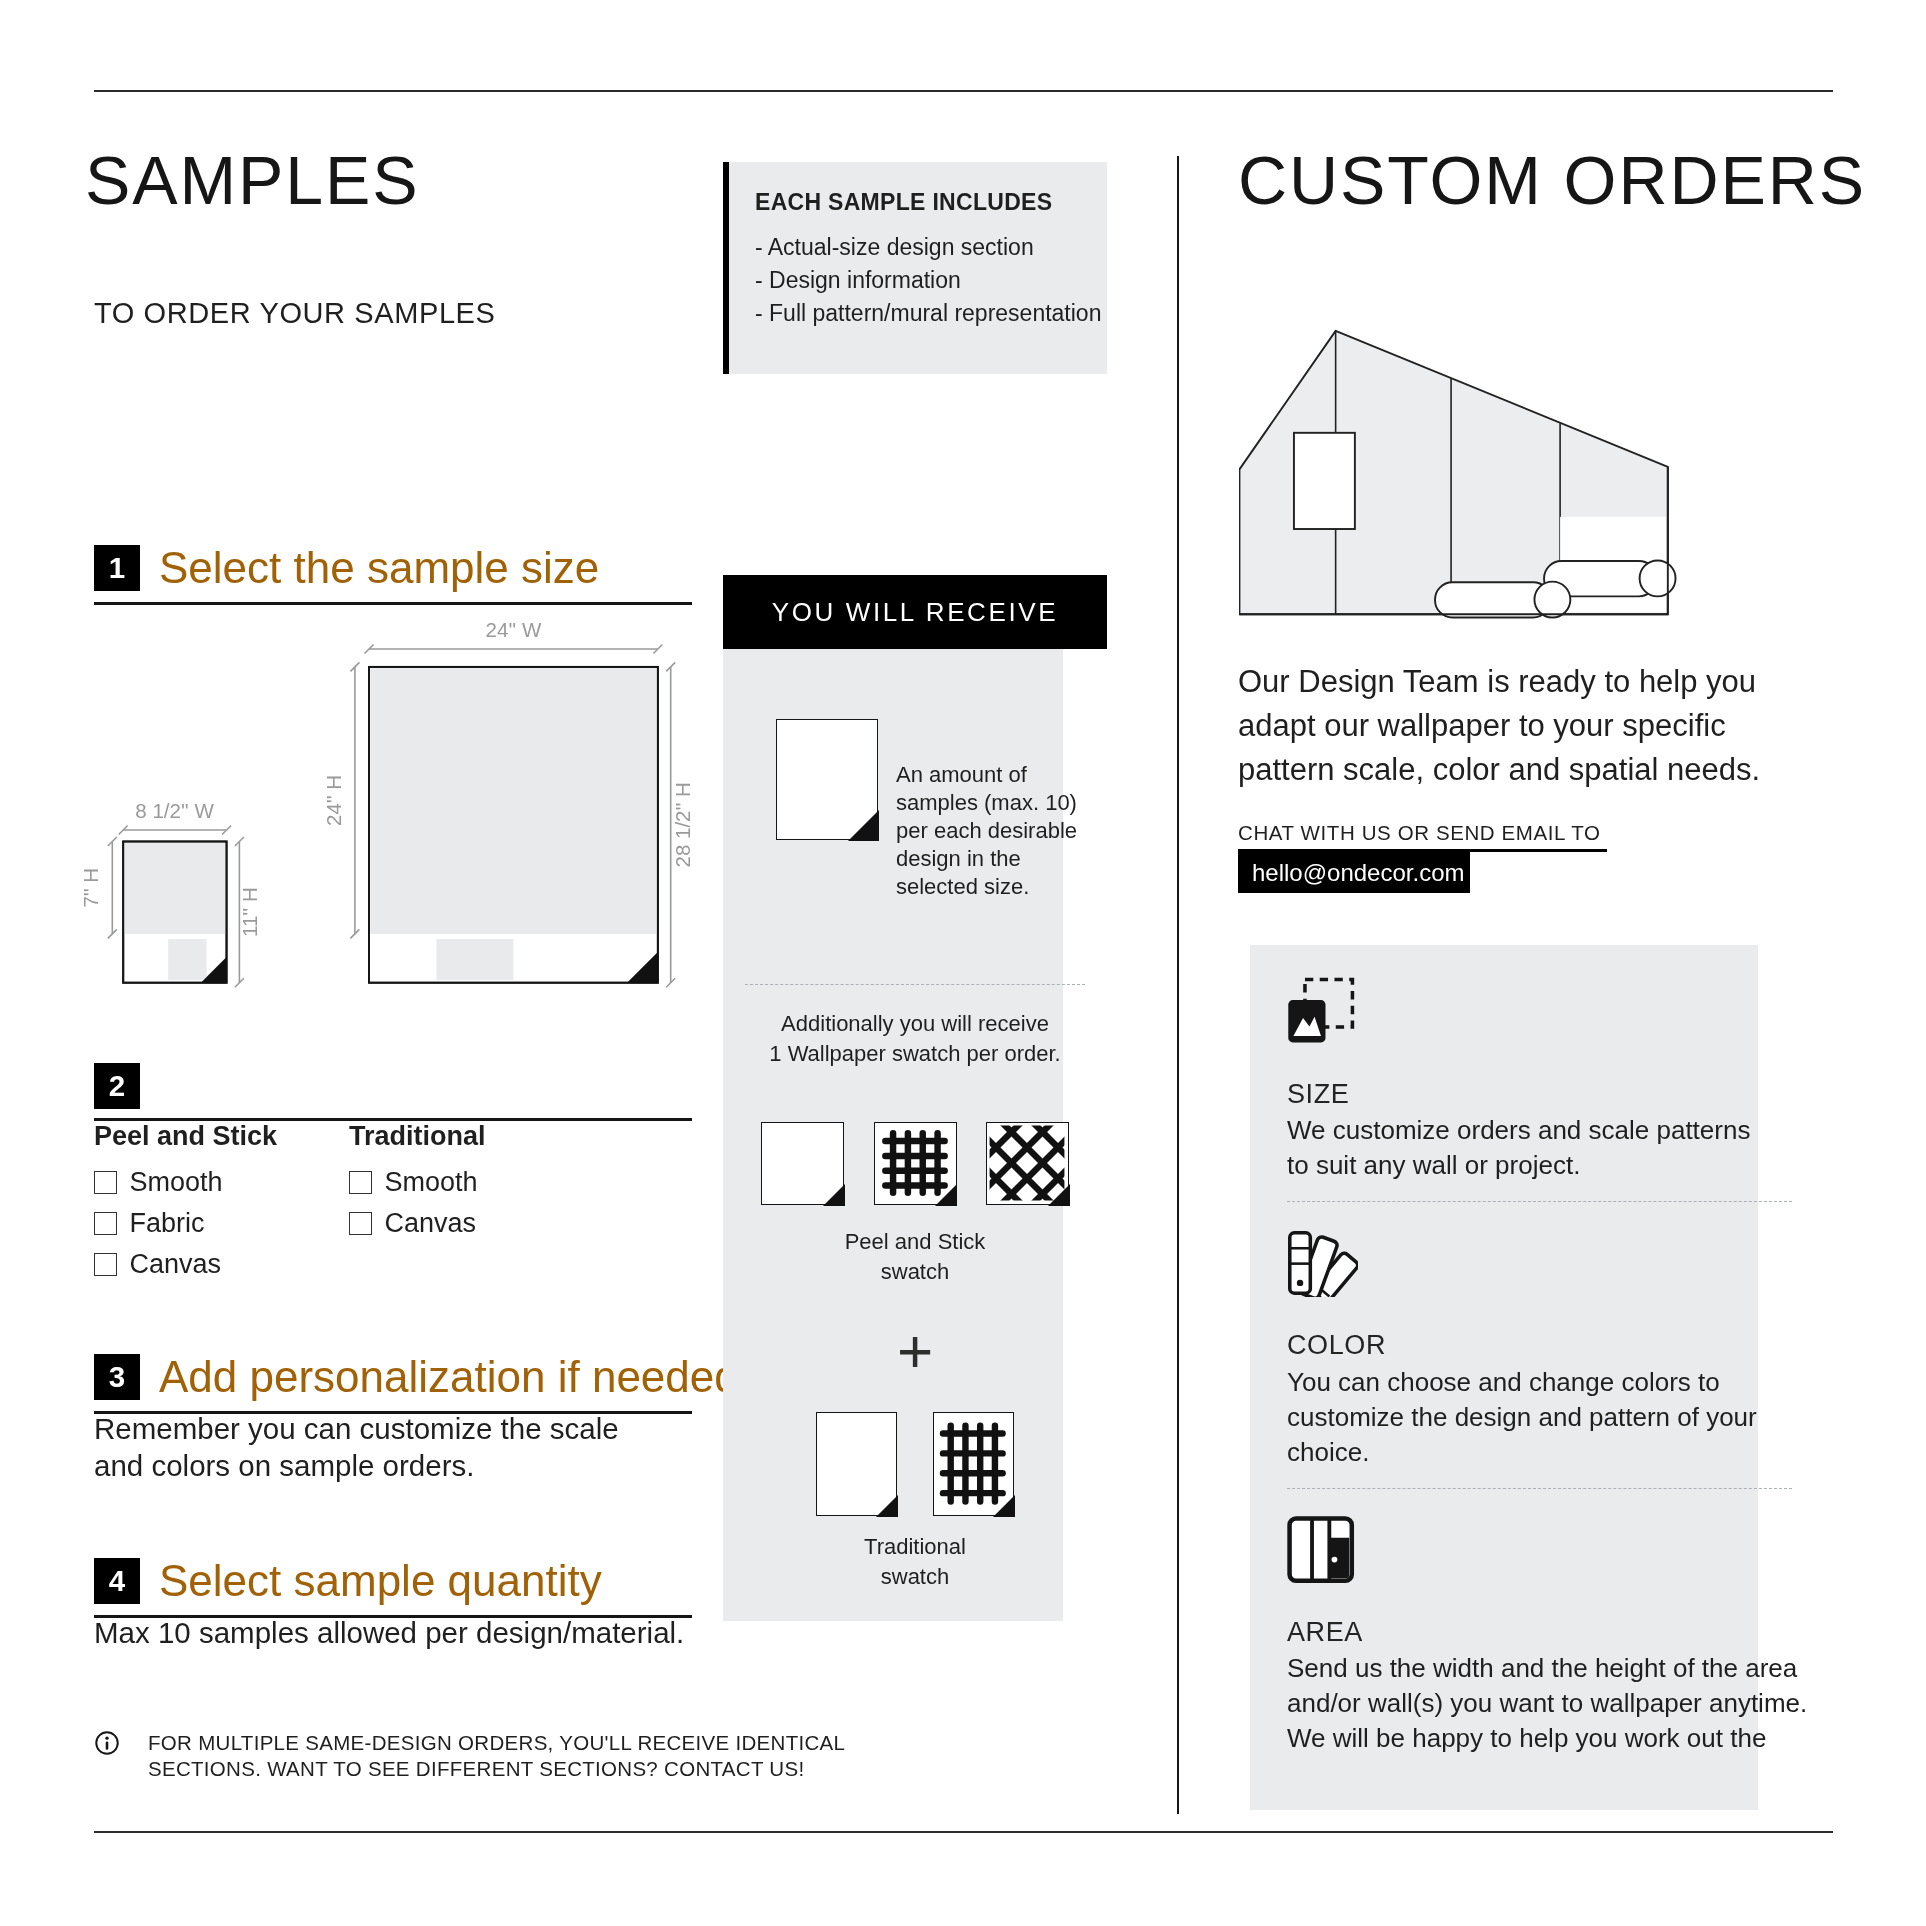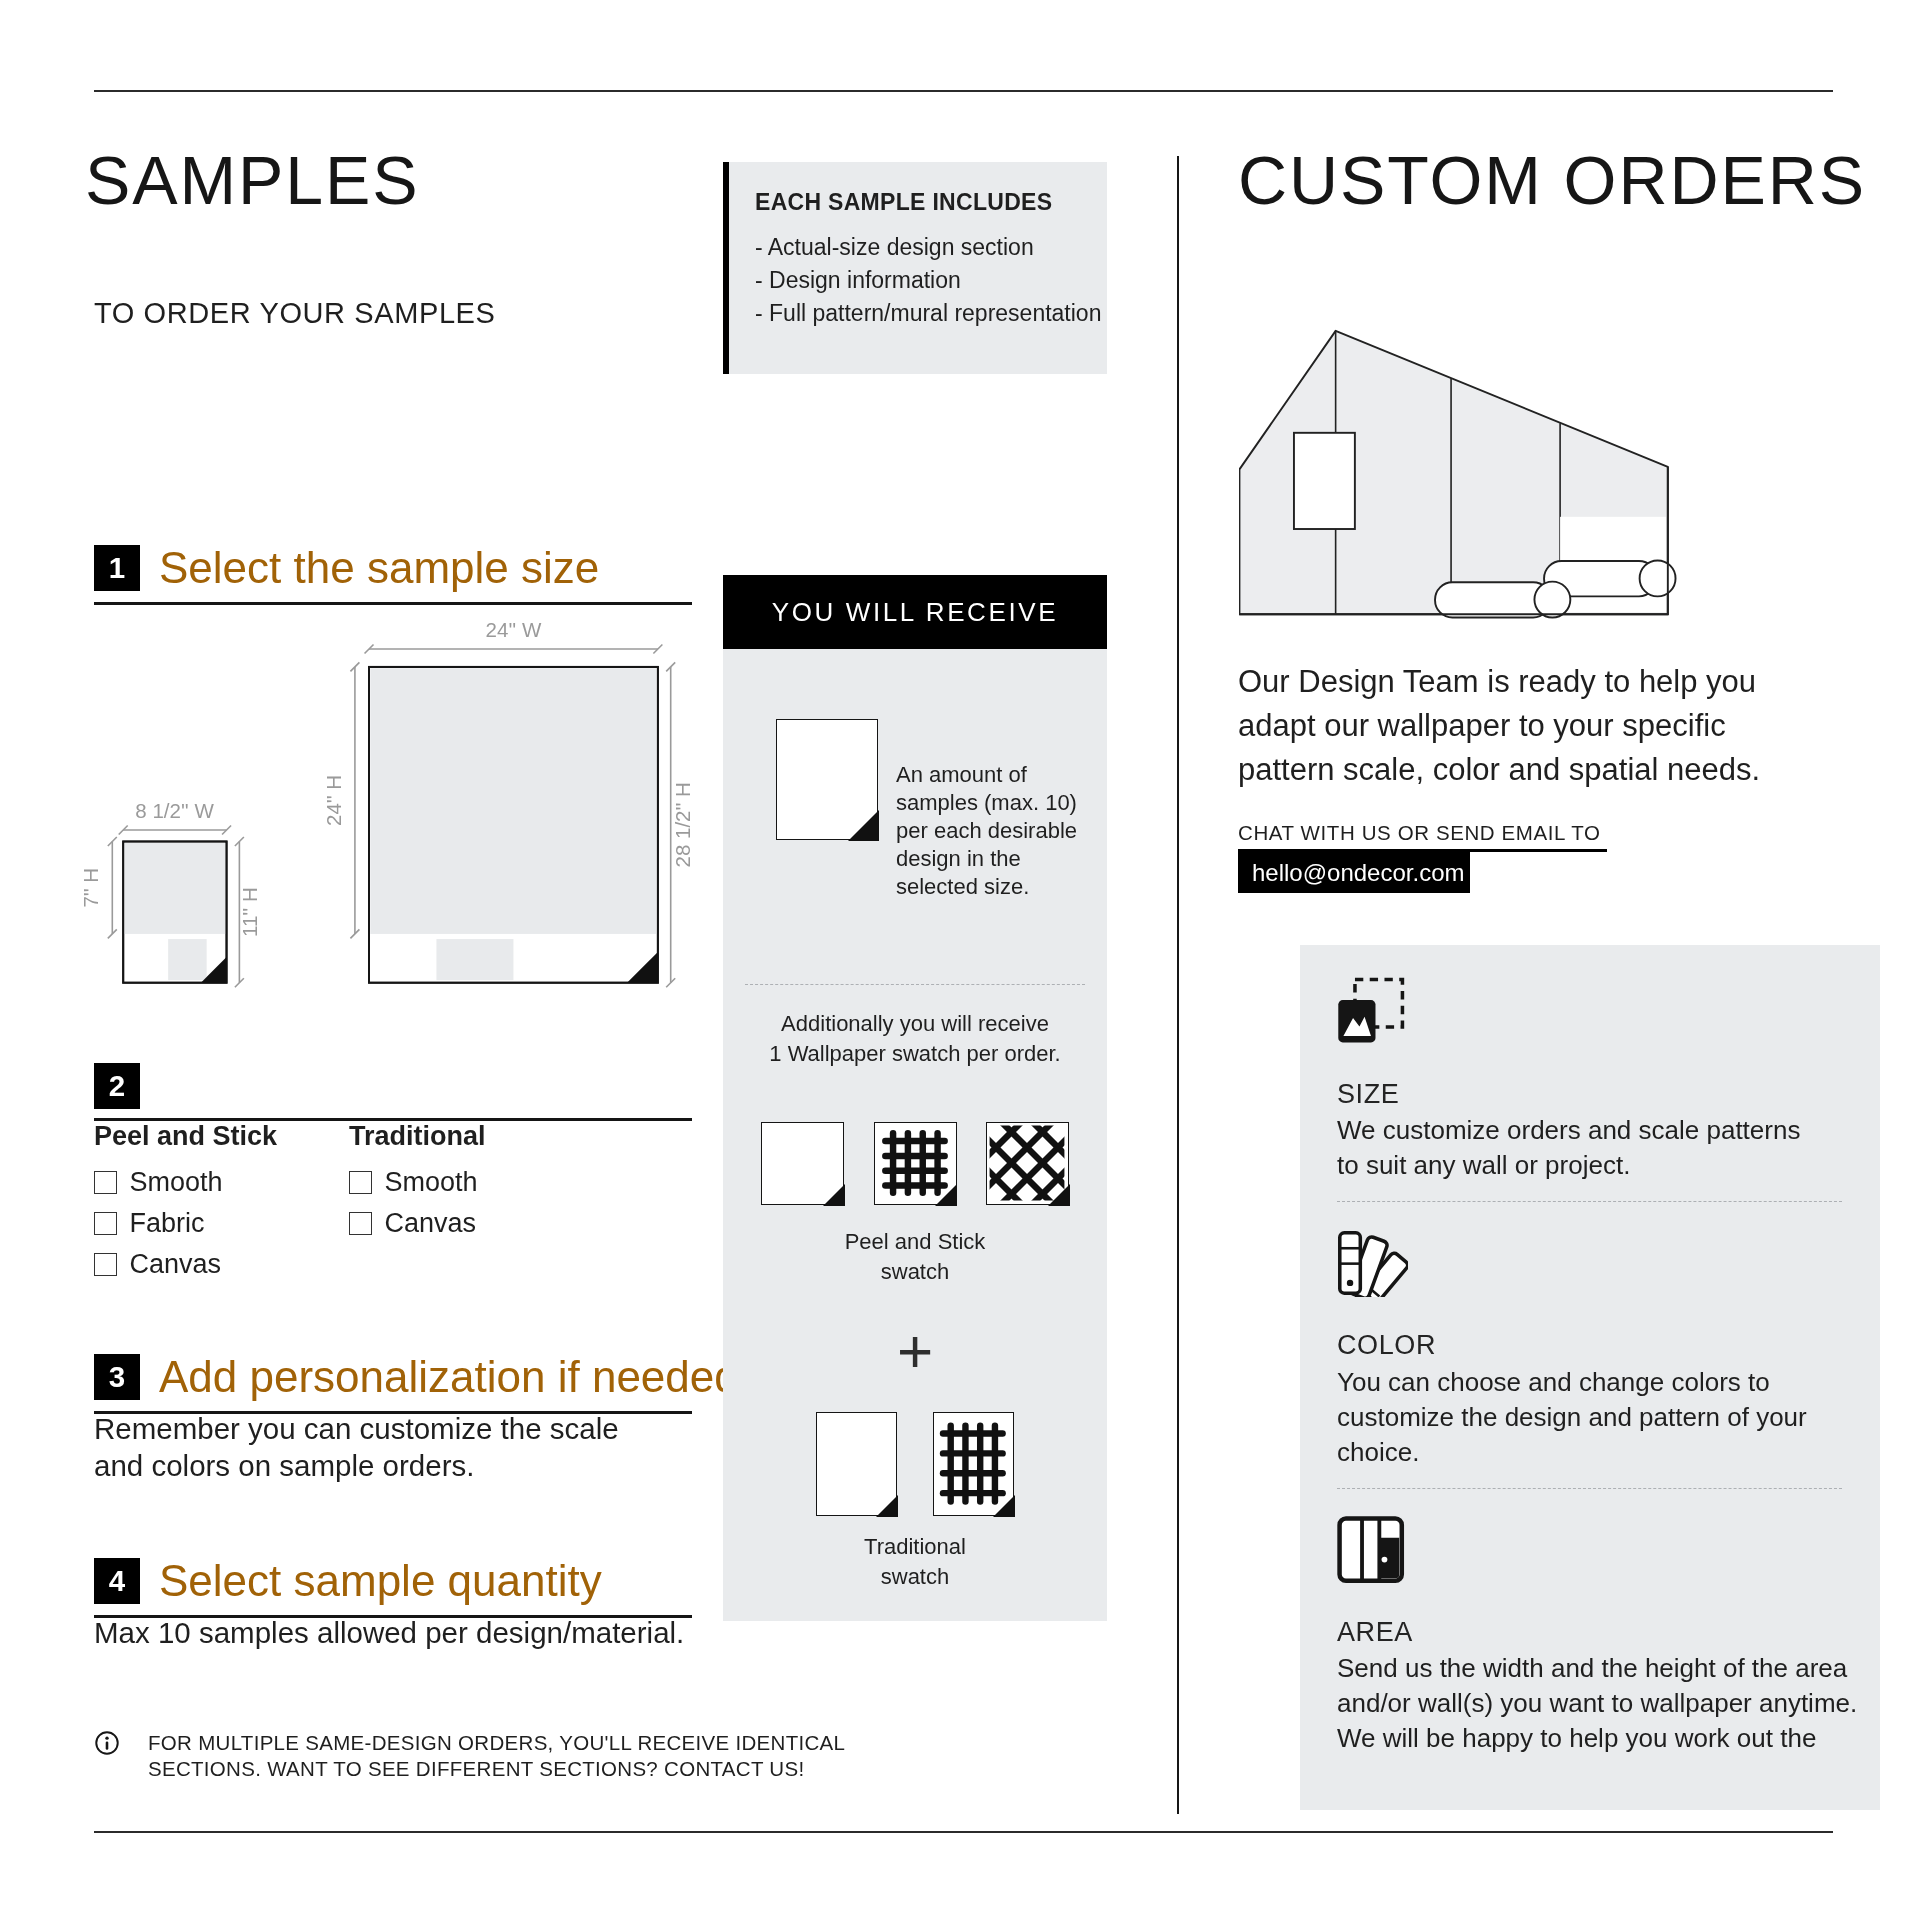--- a/index.html
+++ b/index.html
@@ -28,21 +28,21 @@
   .includes-box{position:absolute;left:723px;top:162px;width:384px;height:212px;
                 background:#e9ebed;border-left:6.4px solid #000;box-sizing:border-box;padding:27px 23px 0 26px;}
   .includes-title{font-size:23px;font-weight:700;letter-spacing:0.3px;}
   .includes-items{margin-top:15.4px;}
   .includes-items div{font-size:23px;line-height:33px;padding-left:18px;text-indent:-18px;}
 
   
   .receive-bar{position:absolute;left:723px;top:575px;width:384px;height:74px;background:#000;
                color:#fff;display:flex;align-items:center;justify-content:center;
                font-size:26px;letter-spacing:2.6px;white-space:nowrap;}
-  .mid-panel{position:absolute;left:723px;top:649px;width:384px;height:972px;background:#e9ebed;}
+  .mid-panel{position:absolute;left:723px;top:649px;width:340px;height:972px;background:#e9ebed;}
   .page-icon{position:absolute;left:53px;top:70px;width:100px;height:119px;background:#fff;border:1.9px solid #151515;}
   .fold{position:absolute;right:-1.9px;bottom:-1.9px;width:0;height:0;border-bottom:31px solid #111;border-left:31px solid transparent;}
   .fold.sm{border-bottom-width:22px;border-left-width:22px;}
   .mid-body{position:absolute;left:173px;top:112px;width:193px;}
   .mid-body div{font-size:22px;line-height:28px;}
   .dash-div{border-top:1.3px dashed #adb0b4;}
   .mid-dash{position:absolute;left:22px;top:335px;width:340px;}
   .centered-lines{position:absolute;left:0;width:384px;text-align:center;}
   .centered-lines div{font-size:22px;line-height:29.5px;}
   .swatch-row{position:absolute;left:0;width:384px;display:flex;justify-content:center;gap:29.5px;}
@@ -50,21 +50,21 @@
   .swatch.sq{width:83px;height:83px;}
   .swatch.pt{width:81px;height:104px;}
   .plus-wrap{position:absolute;left:0;width:384px;display:flex;justify-content:center;}
 
   
   .intro div{font-size:31px;line-height:44px;font-weight:300;white-space:nowrap;}
   .chat-label{font-size:20.5px;letter-spacing:0.6px;white-space:nowrap;}
   .chat-bar{position:absolute;left:1238px;top:849px;width:369px;height:3.2px;background:#000;}
   .email-box{position:absolute;left:1238px;top:852px;width:232px;height:41px;background:#000;color:#fff;
              display:flex;align-items:center;padding-left:14px;box-sizing:border-box;font-size:24px;}
-  .right-panel{position:absolute;left:1300px;top:945px;width:580px;height:865px;background:#e9ebed;}
+  .right-panel{position:absolute;left:1250px;top:945px;width:508px;height:865px;background:#e9ebed;}
   .feat-name{position:absolute;left:37px;font-size:27px;letter-spacing:0.6px;color:#242424;}
   .feat-body{position:absolute;left:37px;}
   .feat-body div{font-size:26px;line-height:35px;white-space:nowrap;}
   .feat-dash{position:absolute;left:37px;width:505px;}
   .feat-icon{position:absolute;left:37px;}
 
   
   .footnote{position:absolute;left:94px;top:1730px;display:flex;gap:28px;align-items:flex-start;}
   .footnote-text div{font-size:20.5px;line-height:26px;letter-spacing:0.3px;white-space:nowrap;}
 

